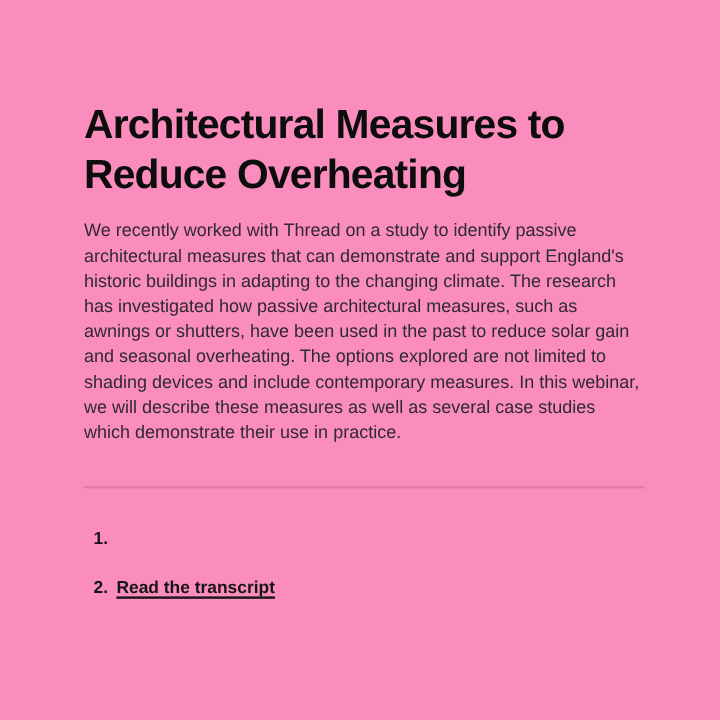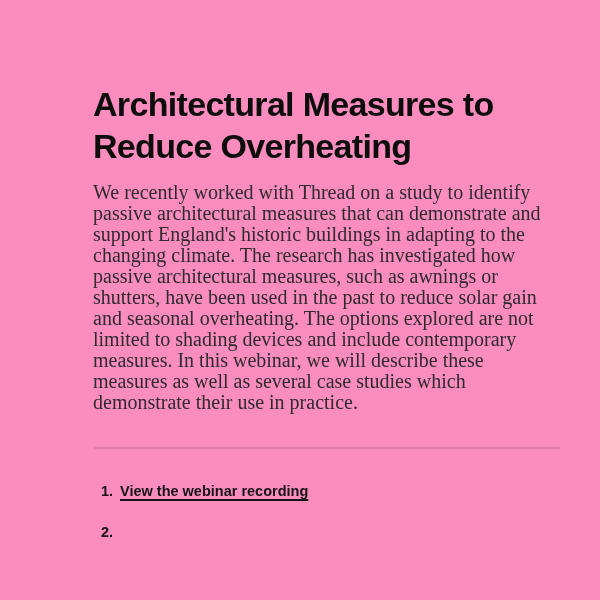--- a/index.html
+++ b/index.html
@@ -13,40 +13,38 @@
   html, body {
     width: 600px;
     height: 600px;
     overflow: hidden;
     font-family: "Liberation Sans", sans-serif;
   }
   .page {
     width: 600px;
     height: 600px;
     background: var(--background);
-    padding-left: 23px;
   }
   .content {
     width: 467px;
     margin-left: 70px;
     padding-top: 83px;
   }
   h1.page-title {
     font-size: 34px;
     line-height: 42px;
     font-weight: 700;
     letter-spacing: -0.02em;
     color: var(--heading);
   }
   p.body-paragraph {
     margin-top: 15px;
-    font-size: 20px;
+    font-size: 15px;
     line-height: 21px;
     color: var(--body-text);
-    font-family: Liberation Serif, serif;
   }
   p.body-paragraph + p.body-paragraph {
     margin-top: 16px;
   }
   hr.divider {
     margin-top: 34px;
     border: none;
     border-top: 2px solid var(--divider);
   }
   ol.resource-list {
@@ -83,21 +81,21 @@
     <h1 class="page-title">Architectural Measures to Reduce Overheating</h1>
 
     <p class="body-paragraph">We recently worked with Thread on a study to identify passive architectural measures that can demonstrate and support England's historic buildings in adapting to the changing climate. The research has investigated how passive architectural measures, such as awnings or shutters, have been used in the past to reduce solar gain and seasonal overheating. The options explored are not limited to shading devices and include contemporary measures. In this webinar, we will describe these measures as well as several case studies which demonstrate their use in practice.</p>
 
 
     <hr class="divider">
 
     <ol class="resource-list">
       <li>
         <span class="list-item-number">1.</span>
-        <a class="resource-link">View the webinar recording</a>
       </li>
       <li>
         <span class="list-item-number">2.</span>
+        <a class="resource-link">Read the transcript</a>
       </li>
     </ol>
 
   </div>
 </div>
 
 </body></html>

